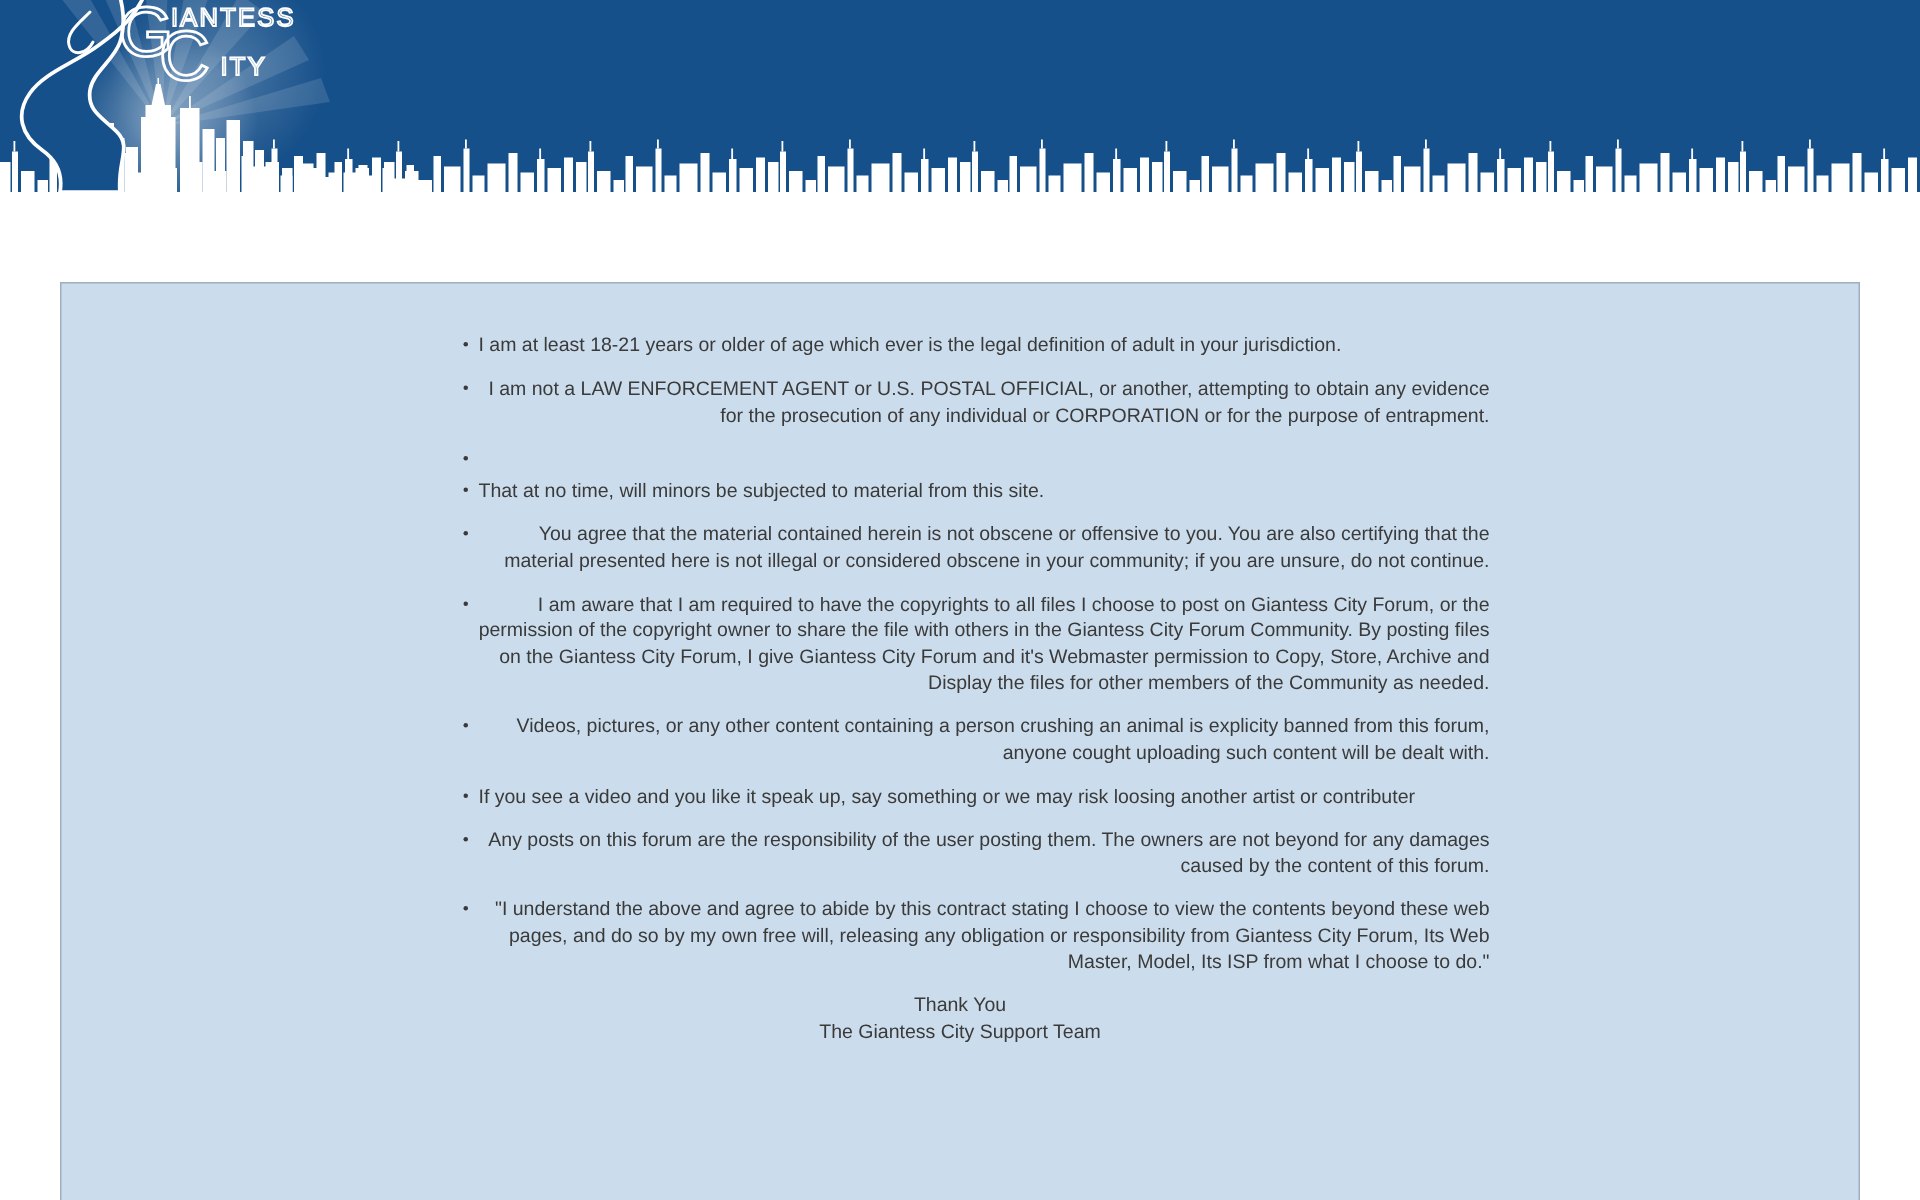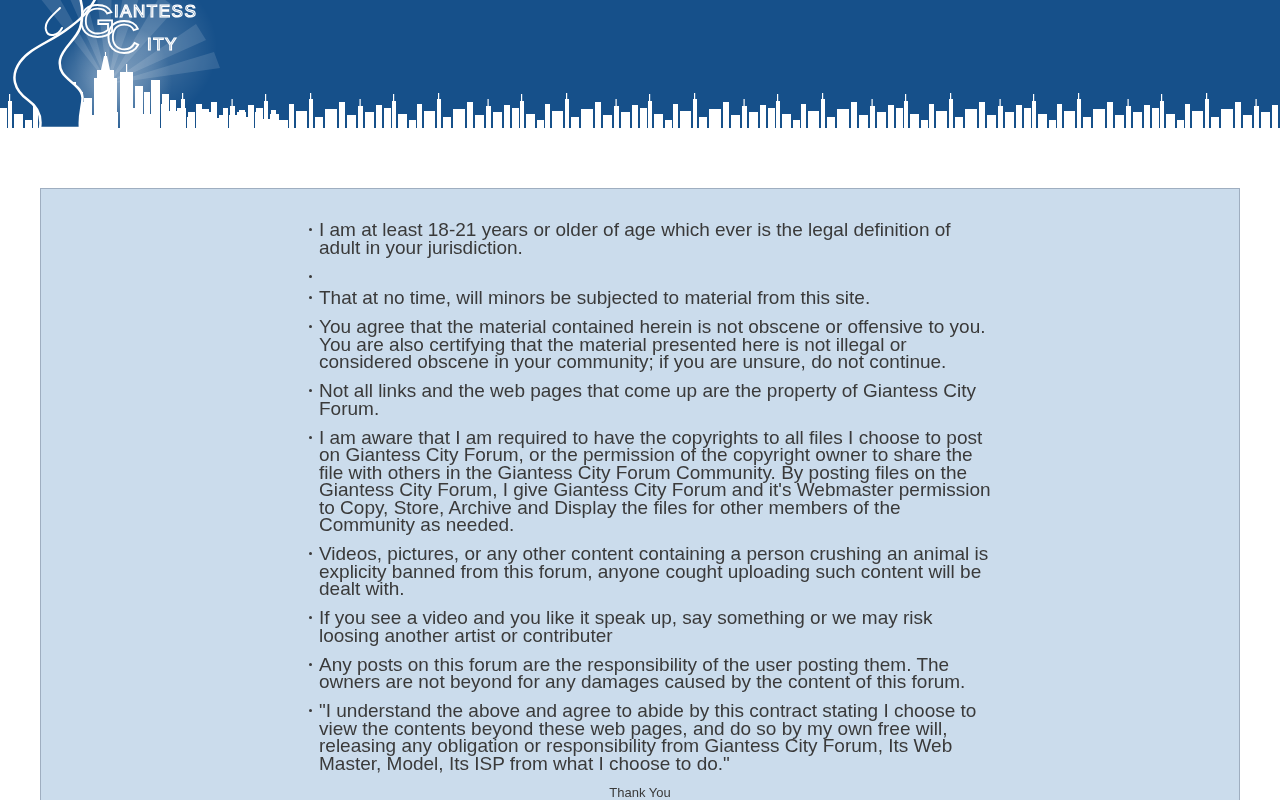--- a/index.html
+++ b/index.html
@@ -36,23 +36,24 @@
     display:flex;
     margin-bottom:11.5px;
   }
   .dot{
     flex:none;
     width:3px;height:3px;border-radius:50%;
     background:var(--text);
     margin:7px 7px 0 0;
   }
   .li-text{
-    font-size:19px;
+    font-size:13px;
     line-height:17.5px;
     color:var(--text);
+    text-align:right;
   }
   .footer-line{
     text-align:center;
     font-size:13px;
     line-height:17.5px;
     color:var(--text);
   }
   .footer-line.first{}
   .logo-big{
     font-family:"Liberation Sans", sans-serif;
@@ -161,40 +162,40 @@
 </div>
 
 <div class="panel">
   <ul class="agreement">
   <li>
     <span class="dot"></span>
     <span class="li-text">I am at least 18-21 years or older of age which ever is the legal definition of adult in your jurisdiction.</span>
   </li>
 
 
+  <li>
+    <span class="dot"></span>
+    <span class="li-text">I am not a LAW ENFORCEMENT AGENT or U.S. POSTAL OFFICIAL, or another, attempting to obtain any evidence for the prosecution of any individual or CORPORATION or for the purpose of entrapment.</span>
+  </li>
 
 
   <li>
     <span class="dot"></span>
   </li>
 
   <li>
     <span class="dot"></span>
     <span class="li-text">That at no time, will minors be subjected to material from this site.</span>
   </li>
 
   <li>
     <span class="dot"></span>
     <span class="li-text">You agree that the material contained herein is not obscene or offensive to you. You are also certifying that the material presented here is not illegal or considered obscene in your community; if you are unsure, do not continue.</span>
   </li>
 
-  <li>
-    <span class="dot"></span>
-    <span class="li-text">Not all links and the web pages that come up are the property of Giantess City Forum.</span>
-  </li>
 
   <li>
     <span class="dot"></span>
     <span class="li-text">I am aware that I am required to have the copyrights to all files I choose to post on Giantess City Forum, or the permission of the copyright owner to share the file with others in the Giantess City Forum Community. By posting files on the Giantess City Forum, I give Giantess City Forum and it's Webmaster permission to Copy, Store, Archive and Display the files for other members of the Community as needed.</span>
   </li>
 
   <li>
     <span class="dot"></span>
     <span class="li-text">Videos, pictures, or any other content containing a person crushing an animal is explicity banned from this forum, anyone cought uploading such content will be dealt with.</span>
   </li>

